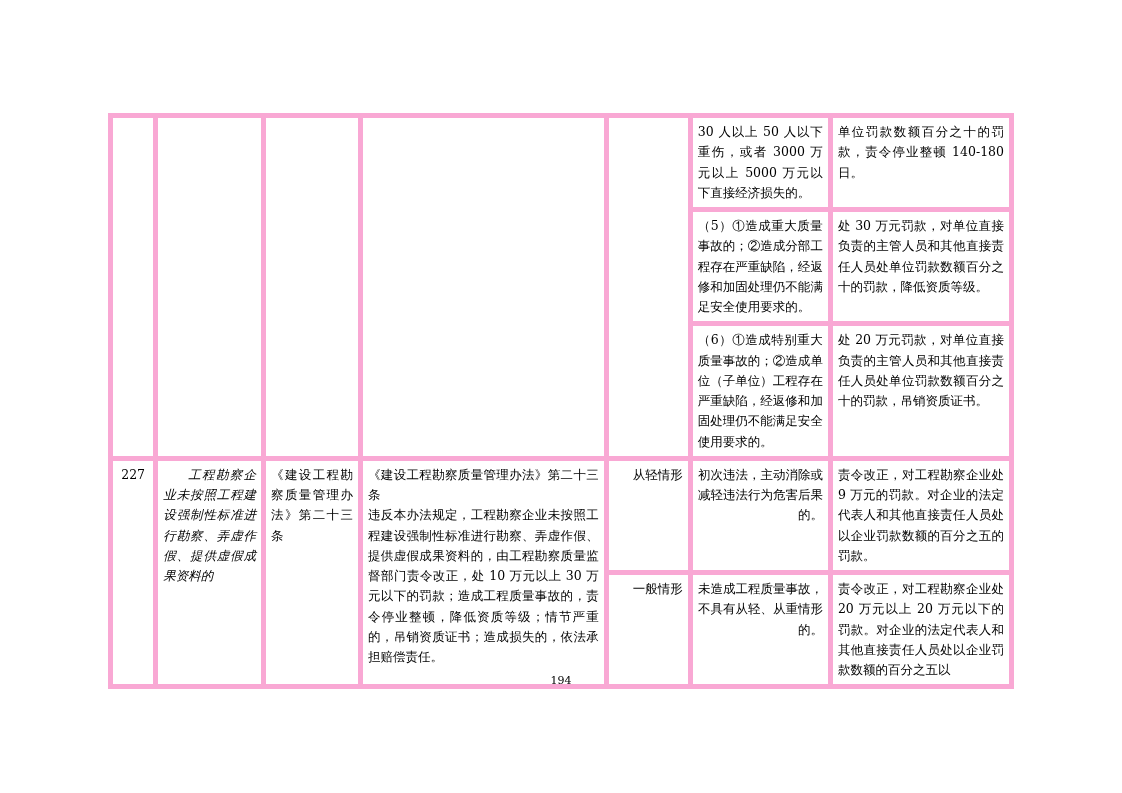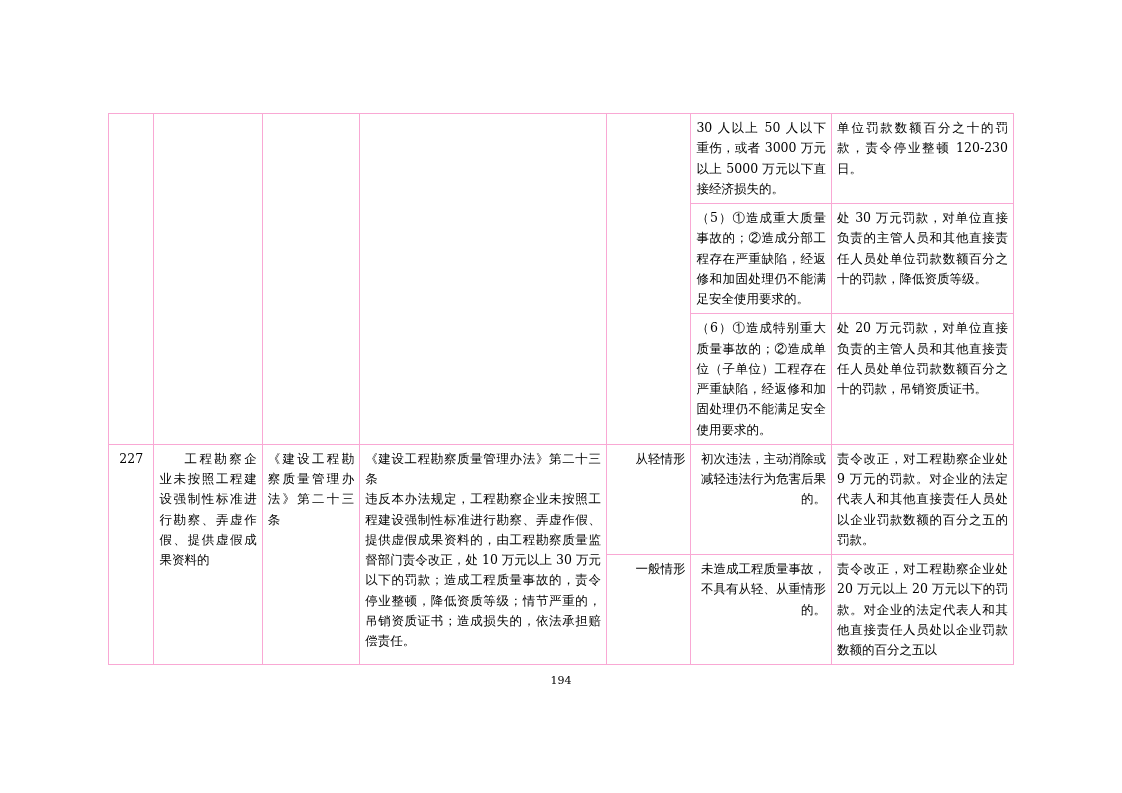--- a/index.html
+++ b/index.html
@@ -23,21 +23,21 @@
   }
   table.doc-table {
     position: absolute;
     left: 108px;
     top: 113px;
     width: 906px;
     border-collapse: collapse;
     table-layout: fixed;
   }
   table.doc-table td {
-    border: 1px solid #f9a8d4;
+    border: 5px solid #f9a8d4;
     vertical-align: top;
     padding: 4px 5px 4px 5px;
     font-size: 12.5px;
     line-height: 1.62;
     font-family: "DejaVu Serif", "Liberation Serif", serif;
   }
   
   col.c-num    { width: 42px; }
   col.c-item   { width: 100px; }
   col.c-basis  { width: 90px; }
@@ -49,21 +49,21 @@
   .cell-center {
     text-align: right;
   }
   .cell-num {
     text-align: center;
     font-size: 13px;
     vertical-align: middle;
     margin-top: 37px;
   }
   .v-mid { vertical-align: middle; }
-  .indent { text-indent: 2em; }
+  .indent { text-indent: 2em; font-style: italic; }
   .just { text-align: justify; text-justify: inter-ideograph; }
   .nopad { padding-left: 3px; padding-right: 3px; }
   .tight { line-height: 1.58; }
   .page-number {
     position: absolute;
     left: 0;
     top: 674px;
     width: 1122px;
     text-align: center;
     font-size: 11px;
@@ -87,21 +87,21 @@
     </colgroup>
     <tbody>
 
       <tr>
         <td class="cell-num" rowspan="3"></td>
         <td rowspan="3"></td>
         <td rowspan="3"></td>
         <td rowspan="3"></td>
         <td rowspan="3"></td>
         <td class="just">30 人以上 50 人以下重伤，或者 3000 万元以上 5000 万元以下直接经济损失的。</td>
-        <td class="just">单位罚款数额百分之十的罚款，责令停业整顿 120-230 日。</td>
+        <td class="just">单位罚款数额百分之十的罚款，责令停业整顿 140-180 日。</td>
       </tr>
       <tr>
         <td class="just">（5）①造成重大质量事故的；②造成分部工程存在严重缺陷，经返修和加固处理仍不能满足安全使用要求的。</td>
         <td class="just v-mid">处 30 万元罚款，对单位直接负责的主管人员和其他直接责任人员处单位罚款数额百分之十的罚款，降低资质等级。</td>
       </tr>
       <tr>
         <td class="just">（6）①造成特别重大质量事故的；②造成单位（子单位）工程存在严重缺陷，经返修和加固处理仍不能满足安全使用要求的。</td>
         <td class="just v-mid">处 20 万元罚款，对单位直接负责的主管人员和其他直接责任人员处单位罚款数额百分之十的罚款，吊销资质证书。</td>
       </tr>
 

